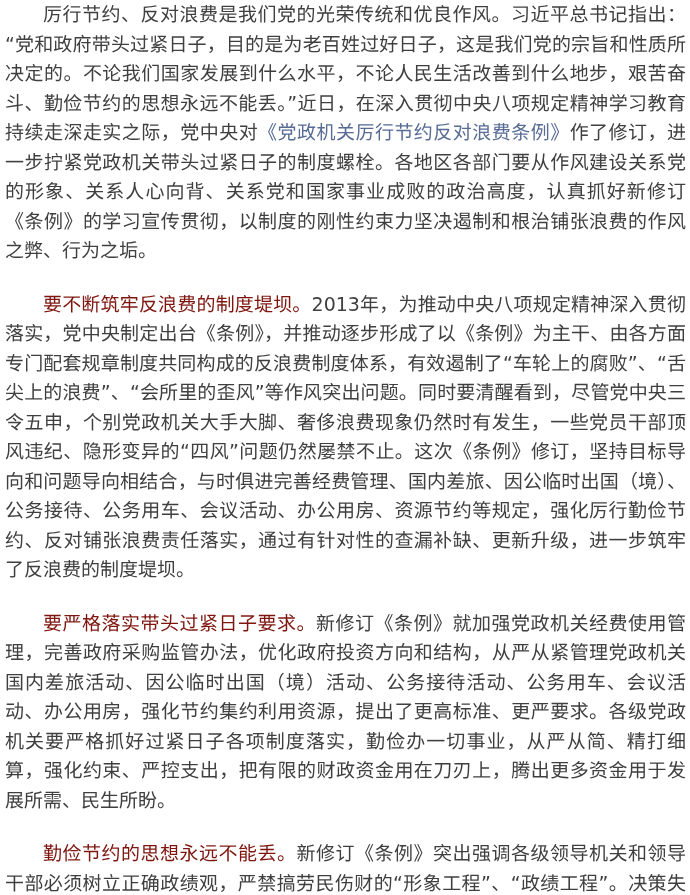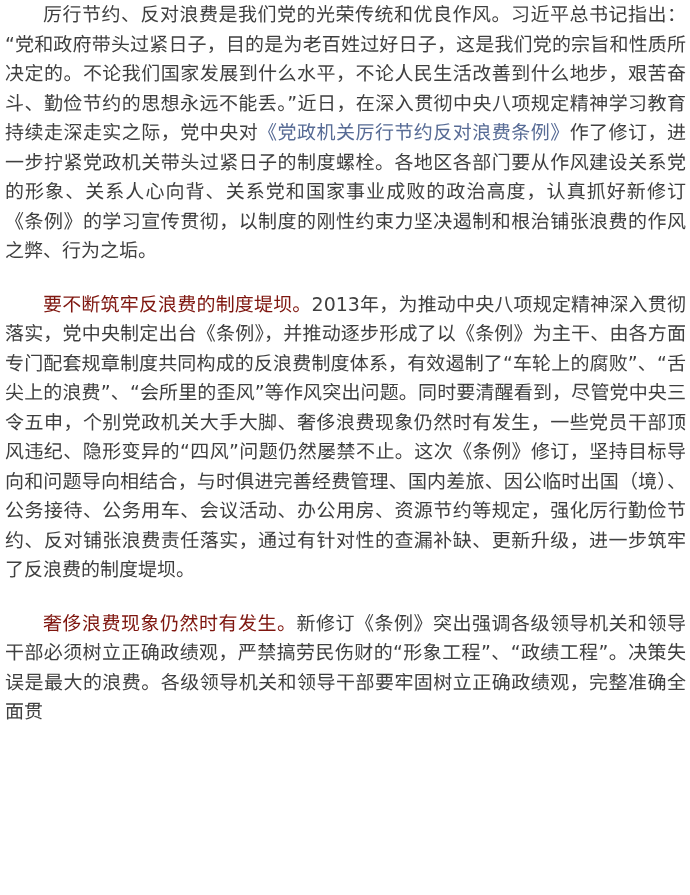--- a/index.html
+++ b/index.html
@@ -32,15 +32,16 @@
   .seg-lead{color:var(--lead-accent);font-weight:normal;}
   .seg-link{color:var(--link);cursor:pointer;}
 </style>
 </head>
 <body>
 
 <div class="page">
   <div class="article">
       <p class="para"><span class="seg-normal">厉行节约、反对浪费是我们党的光荣传统和优良作风。习近平总书记指出：“党和政府带头过紧日子，目的是为老百姓过好日子，这是我们党的宗旨和性质所决定的。不论我们国家发展到什么水平，不论人民生活改善到什么地步，艰苦奋斗、勤俭节约的思想永远不能丢。”近日，在深入贯彻中央八项规定精神学习教育持续走深走实之际，党中央对</span><span class="seg-link">《党政机关厉行节约反对浪费条例》</span><span class="seg-normal">作了修订，进一步拧紧党政机关带头过紧日子的制度螺栓。各地区各部门要从作风建设关系党的形象、关系人心向背、关系党和国家事业成败的政治高度，认真抓好新修订《条例》的学习宣传贯彻，以制度的刚性约束力坚决遏制和根治铺张浪费的作风之弊、行为之垢。</span></p>
       <p class="para"><span class="seg-lead">要不断筑牢反浪费的制度堤坝。</span><span class="seg-normal">2013年，为推动中央八项规定精神深入贯彻落实，党中央制定出台《条例》，并推动逐步形成了以《条例》为主干、由各方面专门配套规章制度共同构成的反浪费制度体系，有效遏制了“车轮上的腐败”、“舌尖上的浪费”、“会所里的歪风”等作风突出问题。同时要清醒看到，尽管党中央三令五申，个别党政机关大手大脚、奢侈浪费现象仍然时有发生，一些党员干部顶风违纪、隐形变异的“四风”问题仍然屡禁不止。这次《条例》修订，坚持目标导向和问题导向相结合，与时俱进完善经费管理、国内差旅、因公临时出国（境）、公务接待、公务用车、会议活动、办公用房、资源节约等规定，强化厉行勤俭节约、反对铺张浪费责任落实，通过有针对性的查漏补缺、更新升级，进一步筑牢了反浪费的制度堤坝。</span></p>
-      <p class="para"><span class="seg-lead">奢侈浪费现象仍然时有发生。</span><span class="seg-normal">新修订《条例》突出强调各级领导机关和领导干部必须树立正确政绩观，严禁搞劳民伤财的“形象工程”、“政绩工程”。决策失误是最大的浪费。各级领导机关和领导干部要牢固树立正确政绩观，完整准确全面贯</span></p>
+      <p class="para"><span class="seg-lead">要严格落实带头过紧日子要求。</span><span class="seg-normal">新修订《条例》就加强党政机关经费使用管理，完善政府采购监管办法，优化政府投资方向和结构，从严从紧管理党政机关国内差旅活动、因公临时出国（境）活动、公务接待活动、公务用车、会议活动、办公用房，强化节约集约利用资源，提出了更高标准、更严要求。各级党政机关要严格抓好过紧日子各项制度落实，勤俭办一切事业，从严从简、精打细算，强化约束、严控支出，把有限的财政资金用在刀刃上，腾出更多资金用于发展所需、民生所盼。</span></p>
+      <p class="para"><span class="seg-lead">勤俭节约的思想永远不能丢。</span><span class="seg-normal">新修订《条例》突出强调各级领导机关和领导干部必须树立正确政绩观，严禁搞劳民伤财的“形象工程”、“政绩工程”。决策失误是最大的浪费。各级领导机关和领导干部要牢固树立正确政绩观，完整准确全面贯</span></p>
     </div>
 </div>
 
 </body></html>

